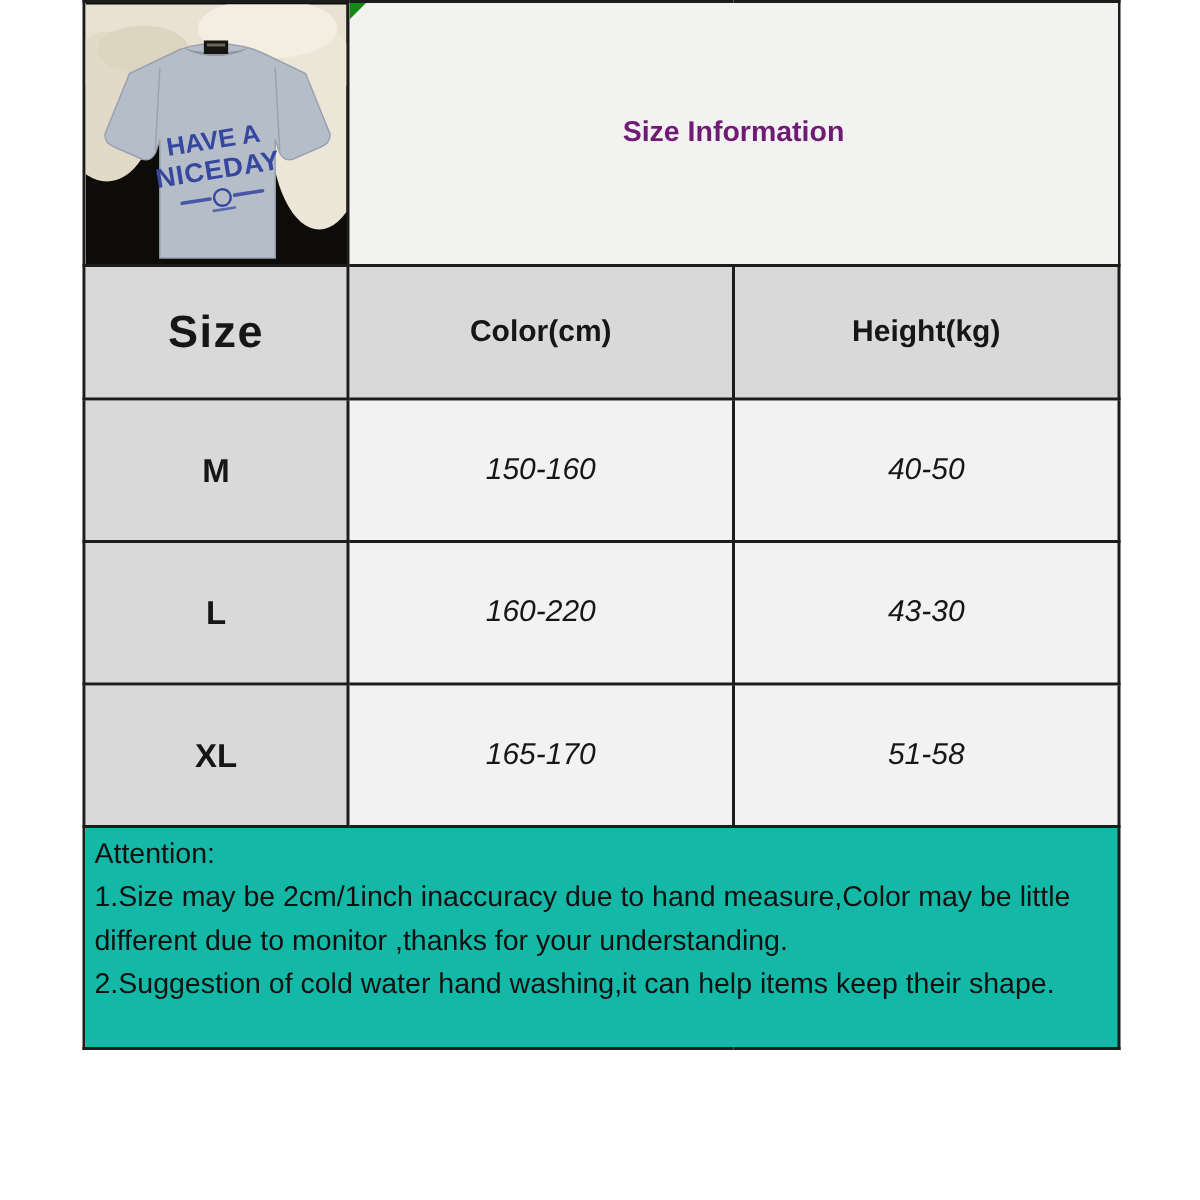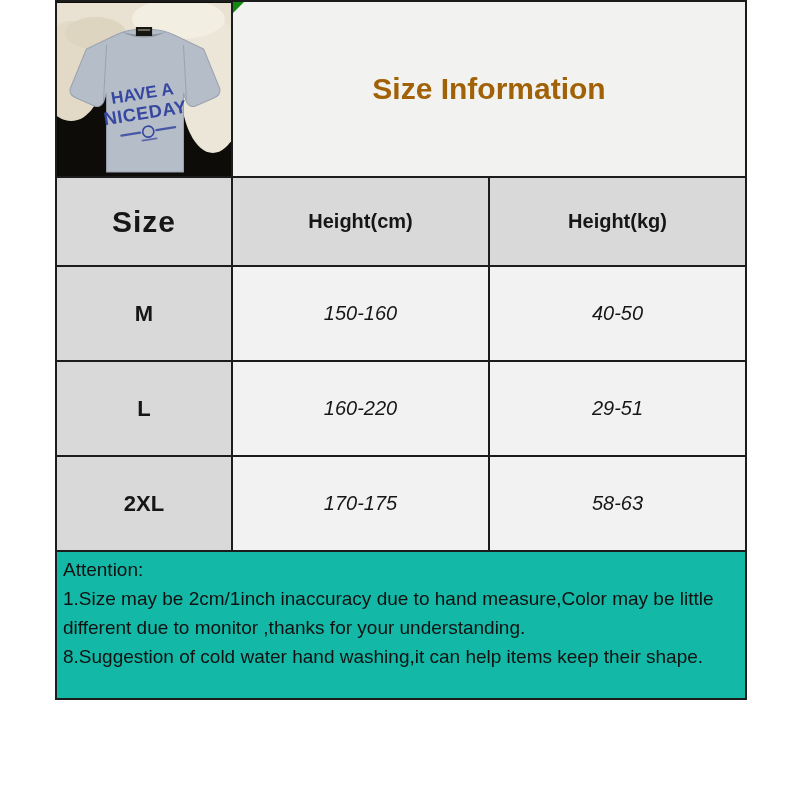--- a/index.html
+++ b/index.html
@@ -30,23 +30,23 @@
   }
 
   
   td.photo-cell { height: 176px; padding: 0; background: #0d0c09; }
   .photo-wrap { width: 100%; height: 172px; }
   .photo-wrap svg { display: block; width: 100%; height: 100%; }
 
   td.title-cell {
     position: relative;
     background: #f2f2f0;
-    font-size: 30px;
+    font-size: 19px;
     font-weight: bold;
-    color: #a16207;
+    color: #701a75;
   }
   .corner-marker {
     position: absolute;
     top: 0; left: 0;
     width: 0; height: 0;
     border-top: 11px solid #128a12;
     border-right: 11px solid transparent;
   }
 
   
@@ -121,42 +121,42 @@
         </div>
       </td>
       <td class="title-cell" colspan="2">
         <span class="corner-marker"></span>
         <span>Size Information</span>
       </td>
     </tr>
 
     <tr>
       <td class="col-header size-col">Size</td>
-      <td class="col-header">Height(cm)</td>
+      <td class="col-header">Color(cm)</td>
       <td class="col-header">Height(kg)</td>
     </tr>
 
     <tr class="data-row">
       <td class="size-cell">M</td>
       <td class="value-cell">150-160</td>
       <td class="value-cell">40-50</td>
     </tr>
     <tr class="data-row">
       <td class="size-cell">L</td>
       <td class="value-cell">160-220</td>
-      <td class="value-cell">29-51</td>
+      <td class="value-cell">43-30</td>
     </tr>
     <tr class="data-row">
-      <td class="size-cell">2XL</td>
-      <td class="value-cell">170-175</td>
-      <td class="value-cell">58-63</td>
+      <td class="size-cell">XL</td>
+      <td class="value-cell">165-170</td>
+      <td class="value-cell">51-58</td>
     </tr>
 
     <tr>
       <td class="attention-cell" colspan="3">
         <div>Attention:</div>
         <div>1.Size may be 2cm/1inch inaccuracy due to hand measure,Color may be little different due to monitor ,thanks for your understanding.</div>
-        <div>8.Suggestion of cold water hand washing,it can help items keep their shape.</div>
+        <div>2.Suggestion of cold water hand washing,it can help items keep their shape.</div>
       </td>
     </tr>
   </tbody>
     </table>
 </div>
 
 </body></html>

